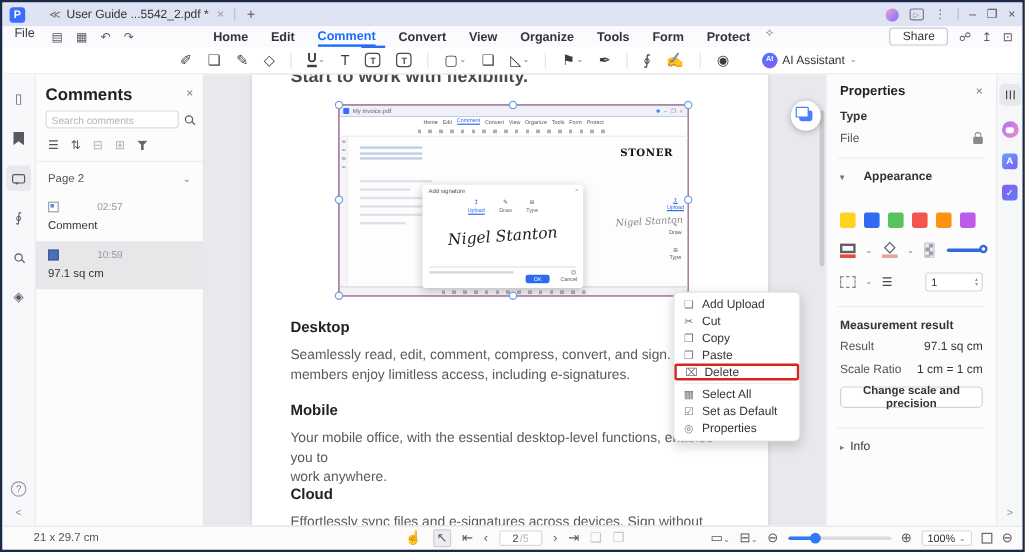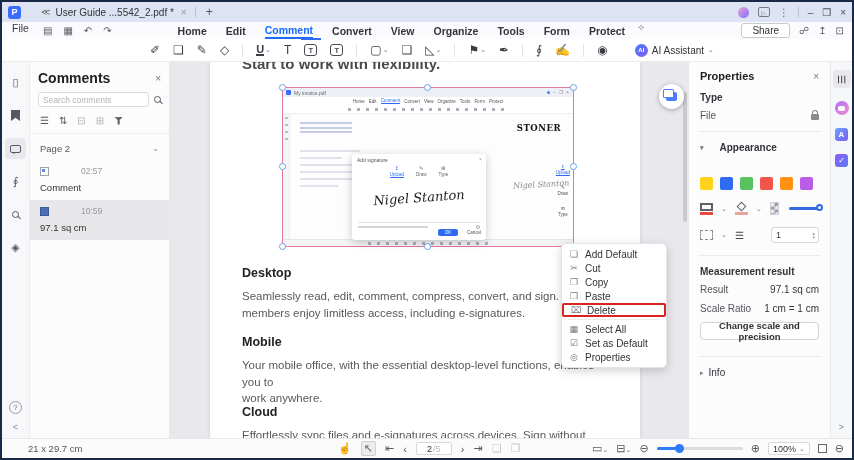--- a/index.html
+++ b/index.html
@@ -470,21 +470,21 @@
         </div>
         <div class="sec" style="top:343px;">
           <p class="doc-h">Cloud</p>
           <p class="doc-p"><span>Effortlessly sync files and e-signatures across devices. Sign without limits,</span></p>
         </div>
       </div>
 
       <div class="ctx">
         <div class="ctx-item">
             <span class="ctx-ic">❑</span>
-            <span>Add Default</span>
+            <span>Add Upload</span>
           </div>
         <div class="ctx-item">
             <span class="ctx-ic">✂</span>
             <span>Cut</span>
           </div>
         <div class="ctx-item">
             <span class="ctx-ic">❐</span>
             <span>Copy</span>
           </div>
         <div class="ctx-item">

